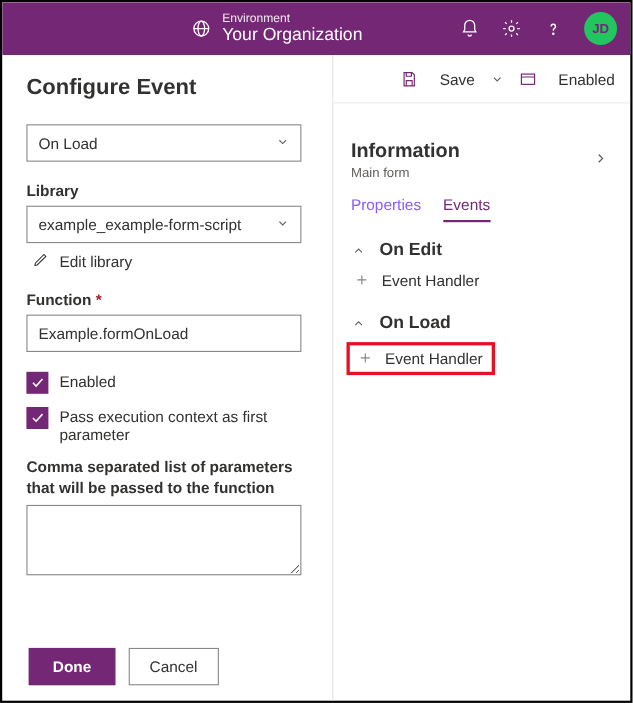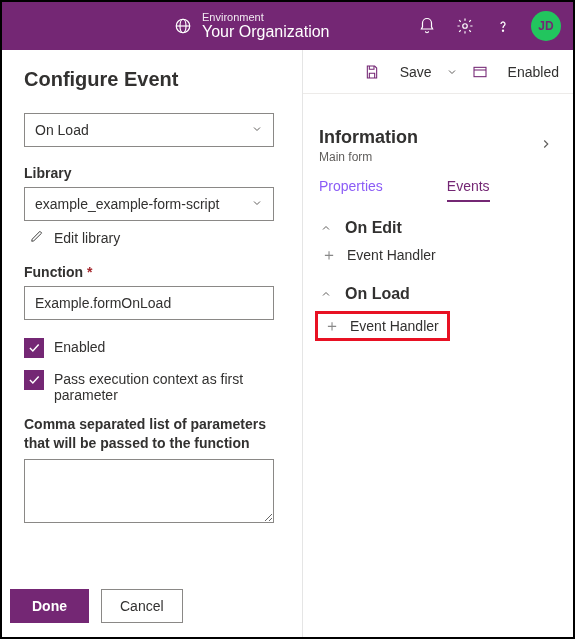--- a/index.html
+++ b/index.html
@@ -25,37 +25,37 @@
   .select { cursor: pointer; }
   .chev { color:#605e5c; }
   .field-block { margin-bottom: 18px; }
   .edit-lib { display: flex; align-items: center; gap: 10px; font-size: 14px; color: #323130; margin-top: 8px; padding-left: 6px; cursor: pointer; }
   .checkbox-row { display:flex; align-items:flex-start; gap:10px; margin-bottom:12px;}
   .checkbox-row .cb { width:20px; height:20px; background:#742774; display:flex; align-items:center; justify-content:center; flex-shrink:0;}
   .checkbox-row .cb svg { stroke:#fff; stroke-width:2.5; fill:none;}
   .checkbox-row span { font-size:14px; color:#323130; padding-top:1px;}
   .multiline-label { font-size:14px; font-weight:600; color:#323130; margin-top:6px; margin-bottom:6px; line-height:1.35;}
   textarea.params { width:250px; height:64px; border:1px solid #8a8886; resize:both; padding:6px; font-size:14px;}
-  .footer-btns { position:absolute; bottom:14px; left:8px; display:flex; gap:12px;}
+  .footer-btns { position:absolute; bottom:14px; left:24px; display:flex; gap:12px;}
   .btn-primary { background:#742774; color:#fff; border:none; padding:8px 22px; font-size:14px; font-weight:600; cursor:pointer;}
   .btn-secondary { background:#fff; color:#323130; border:1px solid #8a8886; padding:8px 18px; font-size:14px; cursor:pointer;}
 
   .cmdbar { height:44px; display:flex; align-items:center; justify-content:flex-end; padding:0 14px; gap:14px; font-size:14px; color:#323130; border-bottom:1px solid #edebe9;}
   .cmdbar .cmd { display:flex; align-items:center; gap:20px; cursor:pointer;}
   .cmdbar svg { display:block; }
 
   .info-head { padding:12px 16px 0 16px; position:relative;}
   .info-title-row { display:flex; align-items:center; justify-content:space-between;margin-top:21px;}
   .info-title { font-size:18px; font-weight:600; color:#323130;}
   .info-sub { font-size:12px; color:#605e5c; margin-top:2px;}
   .info-chevron { color:#605e5c; font-size:18px; padding-right:4px;}
 
   .tabs { display:flex; gap:20px; padding:14px 16px 0 16px; border-bottom:1px solid transparent; font-size:14px;}
   .tab { padding-bottom:6px; cursor:pointer; color:#8b5cf6;}
-  .tab.active { color:#742774; border-bottom:2px solid #742774; font-weight:400;margin-left:44px;}
+  .tab.active { color:#742774; border-bottom:2px solid #742774; font-weight:400;}
 
   .section { padding:16px 16px 6px 16px; }
   .sec-head { display:flex; align-items:center; gap:12px; font-size:16px; font-weight:600; color:#323130; cursor:pointer;}
   .sec-head .arrow { color:#605e5c; width:14px; display:flex; justify-content:center;}
   .handler { display:flex; align-items:center; gap:10px; font-size:14px; color:#323130; padding:10px 0 0 2px; cursor:pointer;}
   .handler .plus { color:#888; font-size:16px; line-height:1;}
   .highlight-box { border:3px solid #e81123; display:inline-flex; padding:4px 8px 4px 4px; margin-top:8px; margin-left:-4px;}
 </style>
 </head>
 <body>

